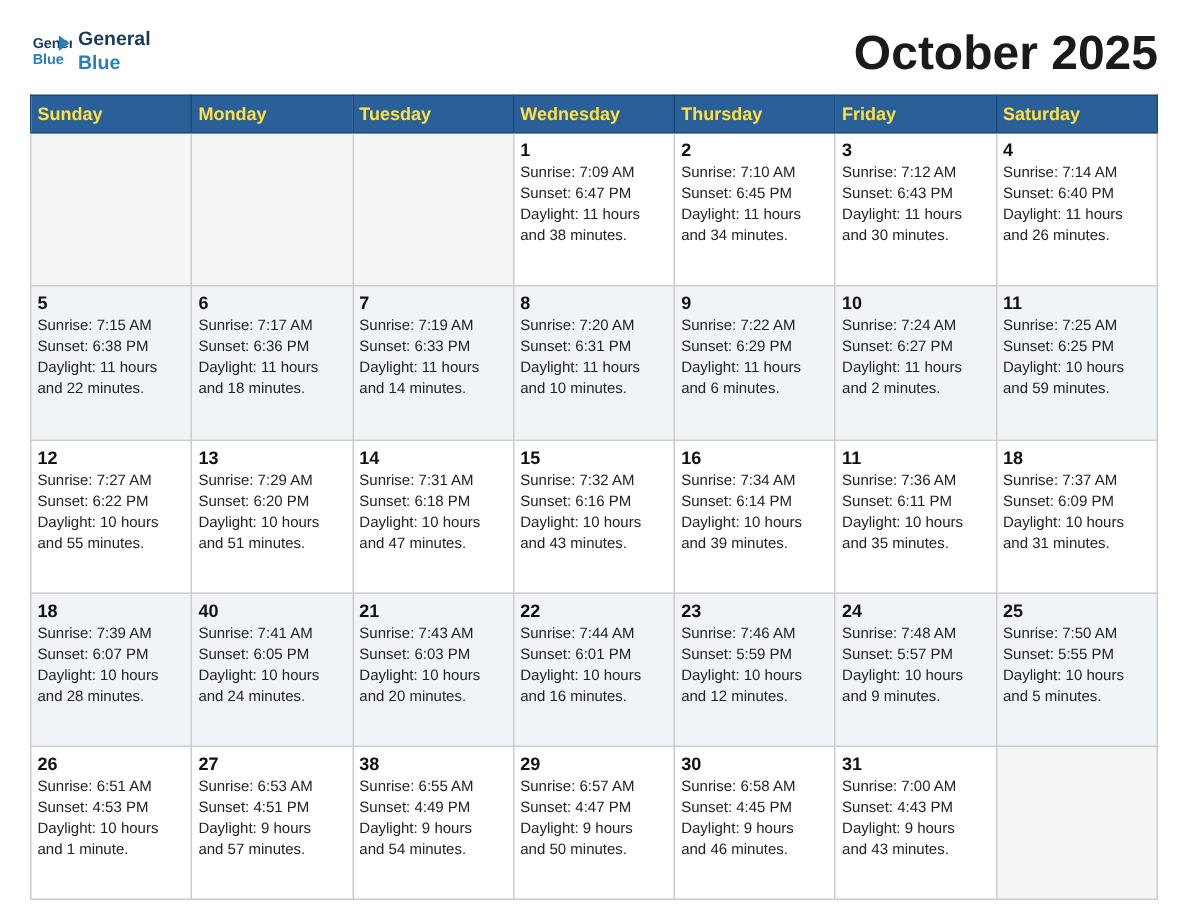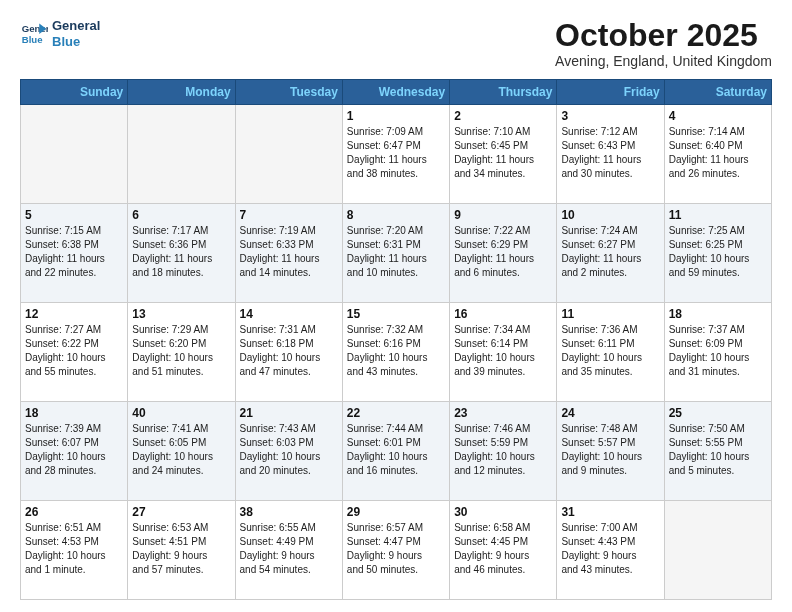--- a/index.html
+++ b/index.html
@@ -26,46 +26,46 @@
     .logo {
       display: flex;
       align-items: center;
       gap: 4px;
     }
     .logo-icon {
       width: 28px;
       height: 28px;
     }
     .title-area {
-      text-align: left;
+      text-align: right;
     }
     .month-title {
       font-size: 32px;
       font-weight: bold;
       color: #1a1a1a;
       line-height: 1.1;
     }
     .location {
       font-size: 14px;
       color: #333;
     }
     .calendar {
       flex: 1;
       border: 1px solid #ccc;
       border-collapse: collapse;
       width: 100%;
       table-layout: fixed;
     }
     .calendar th {
       background: #2a6099;
-      color: #7dd3fc;
+      color: #fde047;
       font-size: 12px;
       font-weight: bold;
       padding: 5px 4px;
-      text-align: right;
+      text-align: left;
       border: 1px solid #1a4a7a;
     }
     .calendar td {
       border: 1px solid #ccc;
       vertical-align: top;
       padding: 4px 4px;
       font-size: 9.5px;
       color: #222;
       background: #fff;
       height: 78px;
@@ -104,21 +104,20 @@
         <text x="2" y="26" font-size="11" font-weight="bold" fill="#2980b9" font-family="Arial">Blue</text>
         <polygon points="22,4 30,10 22,16" fill="#2980b9"></polygon>
       </svg>
       <div style="display:flex;flex-direction:column;line-height:1.2;">
         <span style="font-size:13px;font-weight:bold;color:#1a3a5c;">General</span>
         <span style="font-size:13px;font-weight:bold;color:#2980b9;">Blue</span>
       </div>
     </div>
     <div class="title-area">
       <div class="month-title">October 2025</div>
-      <div class="location">Avening, England, United Kingdom</div>
     </div>
   </div>
 
   <table class="calendar">
     <thead>
       <tr>
       <th>Sunday</th>
           <th>Monday</th>
           <th>Tuesday</th>
           <th>Wednesday</th>

